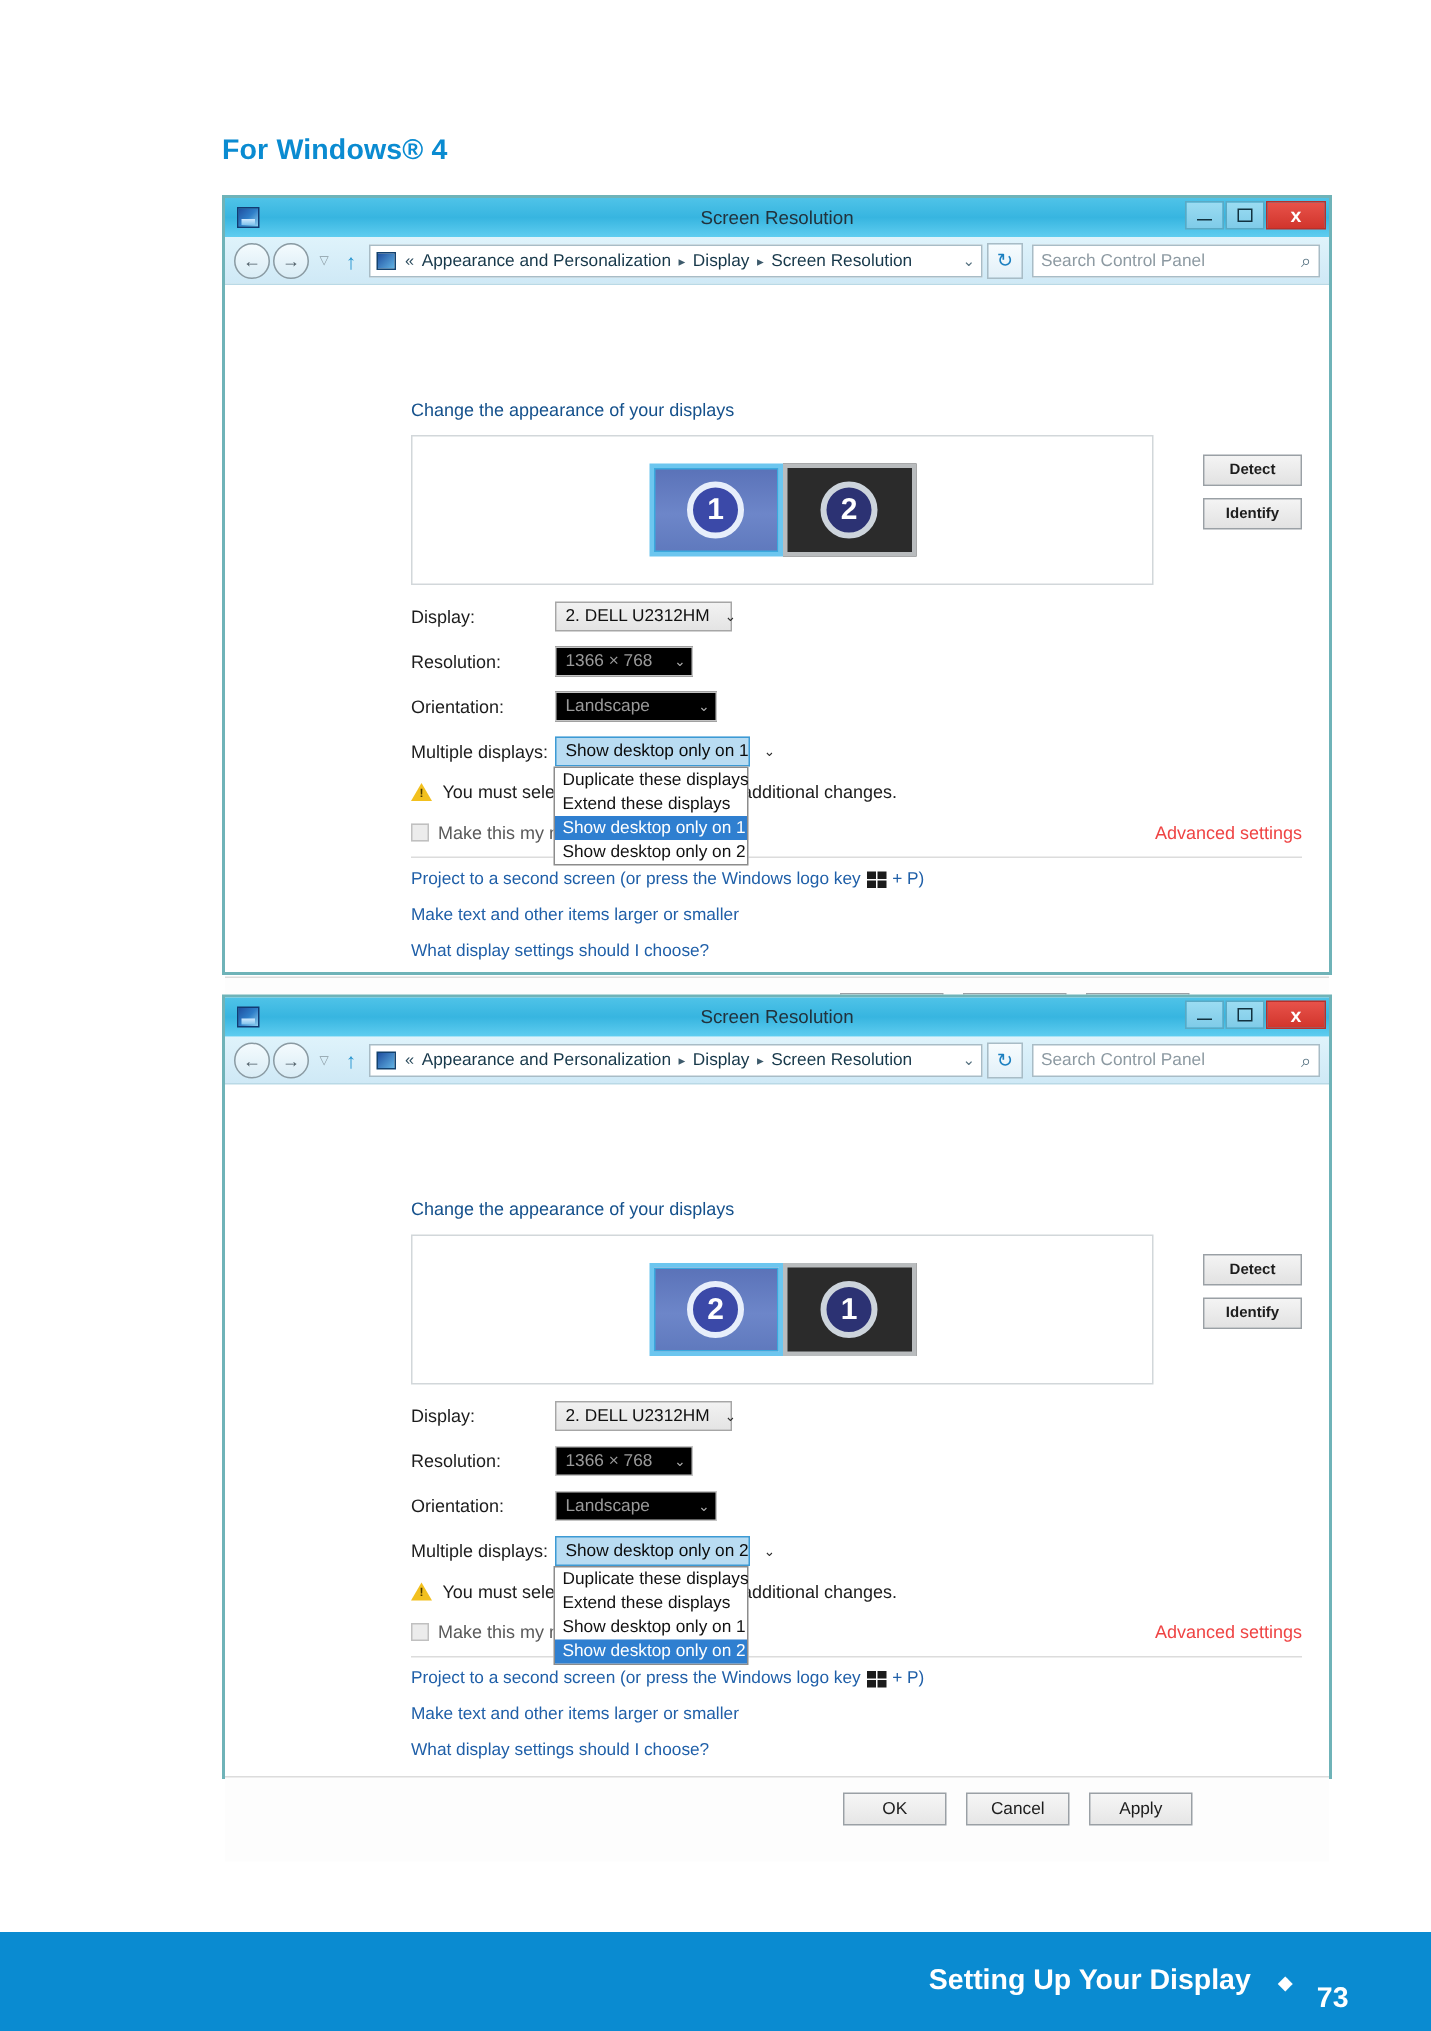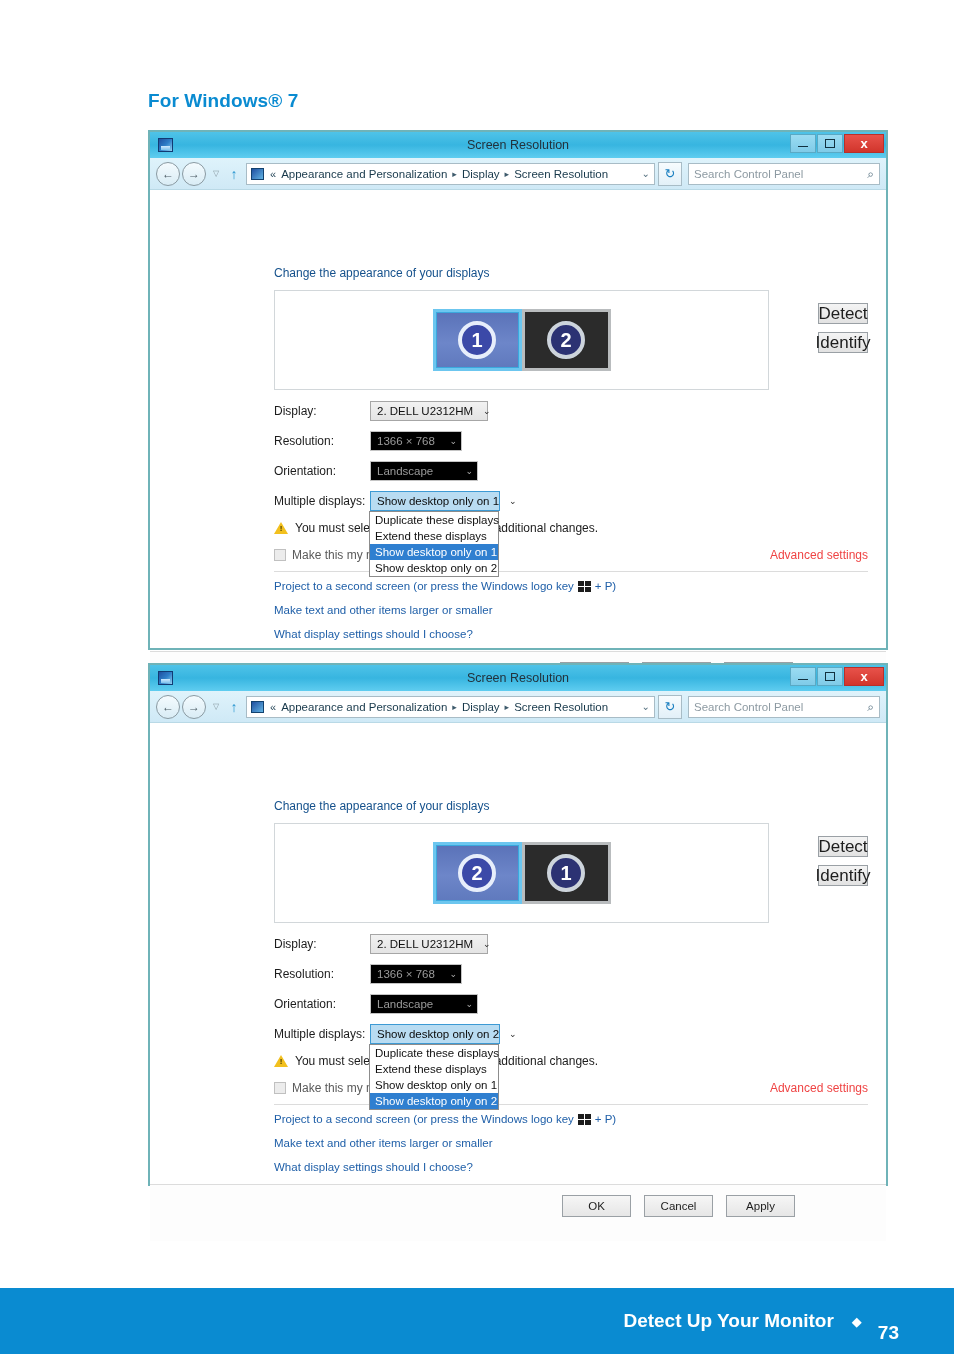--- a/index.html
+++ b/index.html
@@ -210,26 +210,27 @@
 
   .side-buttons {
     position: absolute;
     right: 18px;
     top: 18px;
     display: flex;
     flex-direction: column;
     gap: 8px;
   }
   .winbtn {
-    width: 50px; height: 21px;
+    width: 66px; height: 21px;
     border: 1px solid #9aa0a5;
     background: linear-gradient(to bottom,#f4f4f4,#e2e2e2);
-    font-size: 17px; color:#1d1d1d;
+    font-size: 10px; color:#1d1d1d;
     display:flex; align-items:center; justify-content:center;
     box-sizing:border-box;
+    font-weight:bold;
   }
 
   
   .frow {
     position: absolute;
     left: 124px;
     display: flex;
     align-items: center;
     font-size: 12px;
     color: #1c1c1c;
@@ -400,21 +401,21 @@
   .footer-page {
     color: #ffffff;
     font-size: 19px;
     font-weight: bold;
     margin-top: 23px;
   }
 </style>
 </head>
 <body>
 
-<div class="page-heading">For Windows® 7</div>
+<div class="page-heading">For Windows® 4</div>
 
 <div class="win win-1">
 
   <div class="titlebar">
     <div class="titlebar-icon"></div>
     <div class="titlebar-title">Screen Resolution</div>
     <div class="win-controls">
       <div class="wbtn">
           <span class="dash"></span>
         </div>
@@ -653,16 +654,16 @@
     <div class="footbar" style="top:461px; height:56px;"></div>
     <div class="footbtns" style="left:412px; top:472px;">
       <div class="fbtn">OK</div>
       <div class="fbtn">Cancel</div>
       <div class="fbtn">Apply</div>
     </div>
   </div>
 </div>
 
 <div class="page-footer">
-  <span class="footer-text">Detect Up Your Monitor</span>
+  <span class="footer-text">Setting Up Your Display</span>
   <span class="footer-diamond">◆</span>
   <span class="footer-page">73</span>
 </div>
 
 </body></html>

